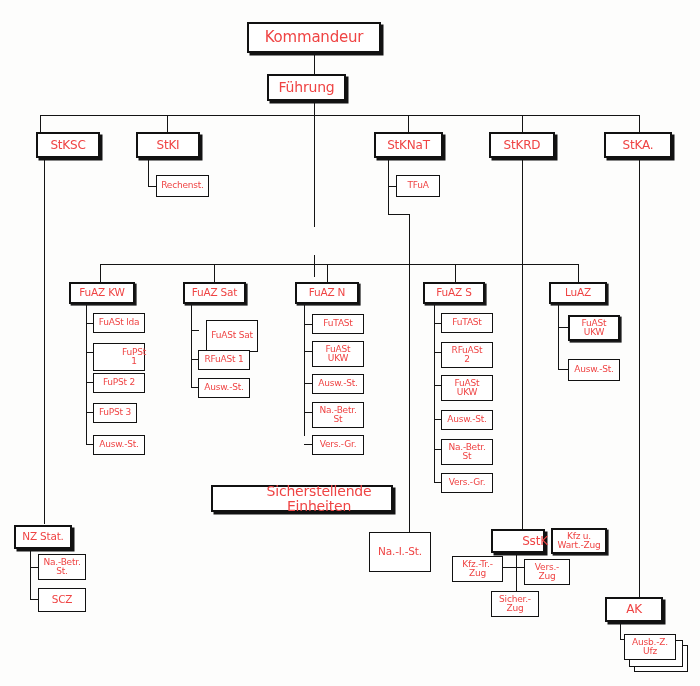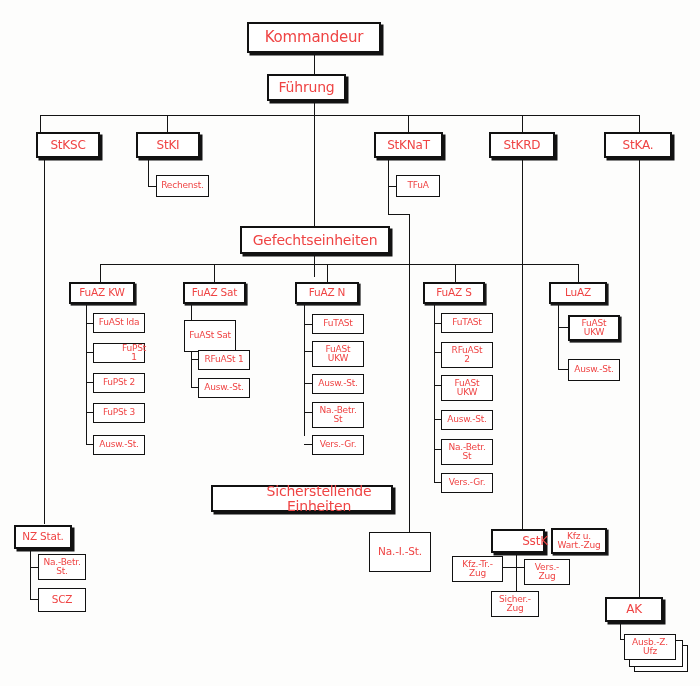--- a/index.html
+++ b/index.html
@@ -165,35 +165,34 @@
   <div class="node light sz-xs" style="left:156px; top:175px; width:53px; height:22px;">Rechenst.</div>
 
   <div class="node heavy sz-md" style="left:374px; top:132px; width:69px; height:26px;">StKNaT</div>
 
   <div class="node light sz-xs" style="left:396px; top:175px; width:44px; height:22px;">TFuA</div>
 
   <div class="node heavy sz-md" style="left:489px; top:132px; width:66px; height:26px;">StKRD</div>
 
   <div class="node heavy sz-md" style="left:604px; top:132px; width:68px; height:26px;">StKA.</div>
 
-  <div class="node heavy sz-lg" style="left:240px; top:226px; width:150px; height:28px;">Gefechtseinheiten</div>
 
   <div class="node semi sz-sm" style="left:69px; top:282px; width:66px; height:22px;">FuAZ KW</div>
   <div class="node semi sz-sm" style="left:183px; top:282px; width:63px; height:22px;">FuAZ Sat</div>
   <div class="node semi sz-sm" style="left:295px; top:282px; width:64px; height:22px;">FuAZ N</div>
   <div class="node semi sz-sm" style="left:423px; top:282px; width:62px; height:22px;">FuAZ S</div>
   <div class="node semi sz-sm" style="left:549px; top:282px; width:58px; height:22px;">LuAZ</div>
 
   <div class="node light sz-xs" style="left:93px; top:313px; width:52px; height:20px;">FuASt lda</div>
-  <div class="node light sz-xs" style="left:93px; top:343px; width:52px; height:20px;padding-left:32px;">FuPSt 1</div>
+  <div class="node light sz-xs" style="left:93px; top:343px; width:52px; height:28px;padding-left:32px;">FuPSt 1</div>
   <div class="node light sz-xs" style="left:93px; top:373px; width:52px; height:20px;">FuPSt 2</div>
-  <div class="node light sz-xs" style="left:93px; top:403px; width:52px; height:20px;">FuPSt 3</div>
+  <div class="node light sz-xs" style="left:93px; top:403px; width:44px; height:20px;">FuPSt 3</div>
   <div class="node light sz-xs" style="left:93px; top:435px; width:52px; height:20px;">Ausw.-St.</div>
 
-  <div class="node light sz-xs" style="left:184px; top:320px; width:52px; height:32px;">FuASt Sat</div>
+  <div class="node light sz-xs" style="left:206px; top:320px; width:52px; height:32px;">FuASt Sat</div>
   <div class="node light sz-xs" style="left:198px; top:350px; width:52px; height:20px;">RFuASt 1</div>
   <div class="node light sz-xs" style="left:198px; top:378px; width:52px; height:20px;">Ausw.-St.</div>
 
   <div class="node light sz-xs" style="left:312px; top:314px; width:52px; height:20px;">FuTASt</div>
   <div class="node light sz-xs" style="left:312px; top:341px; width:52px; height:26px;">FuASt
 UKW</div>
   <div class="node light sz-xs" style="left:312px; top:374px; width:52px; height:20px;">Ausw.-St.</div>
   <div class="node light sz-xs" style="left:312px; top:402px; width:52px; height:26px;">Na.-Betr.
 St</div>
   <div class="node light sz-xs" style="left:312px; top:435px; width:52px; height:20px;">Vers.-Gr.</div>

